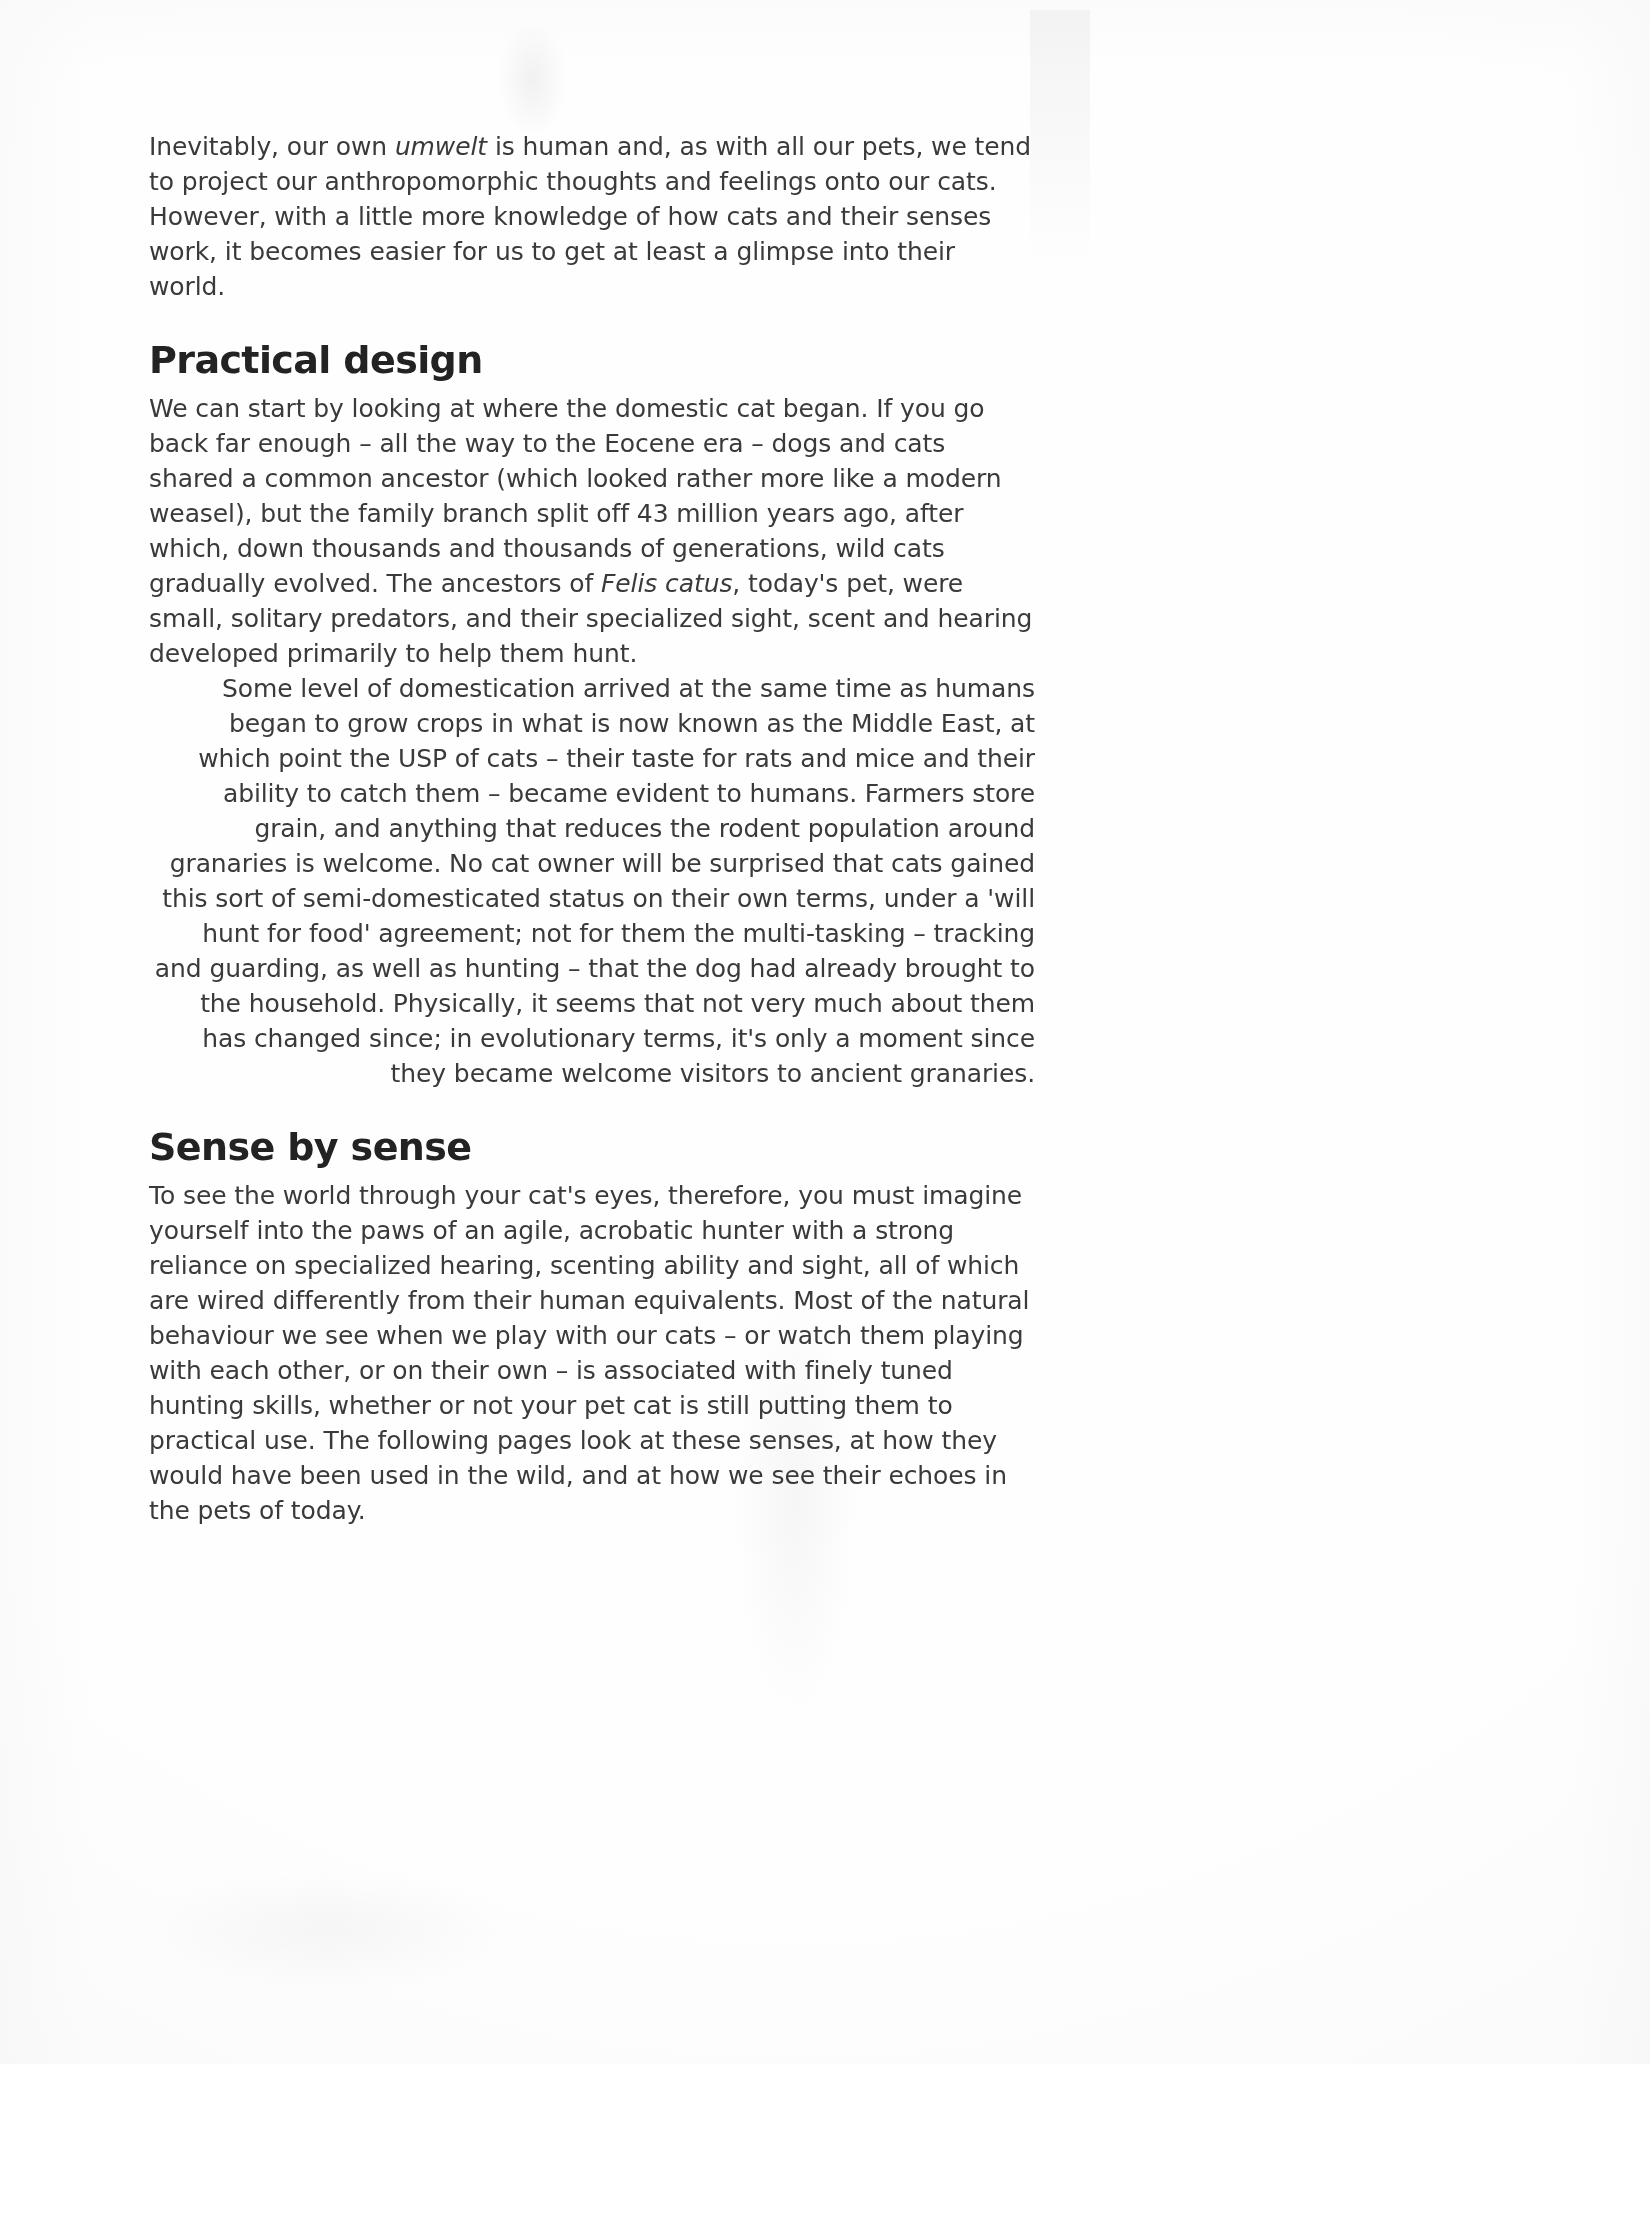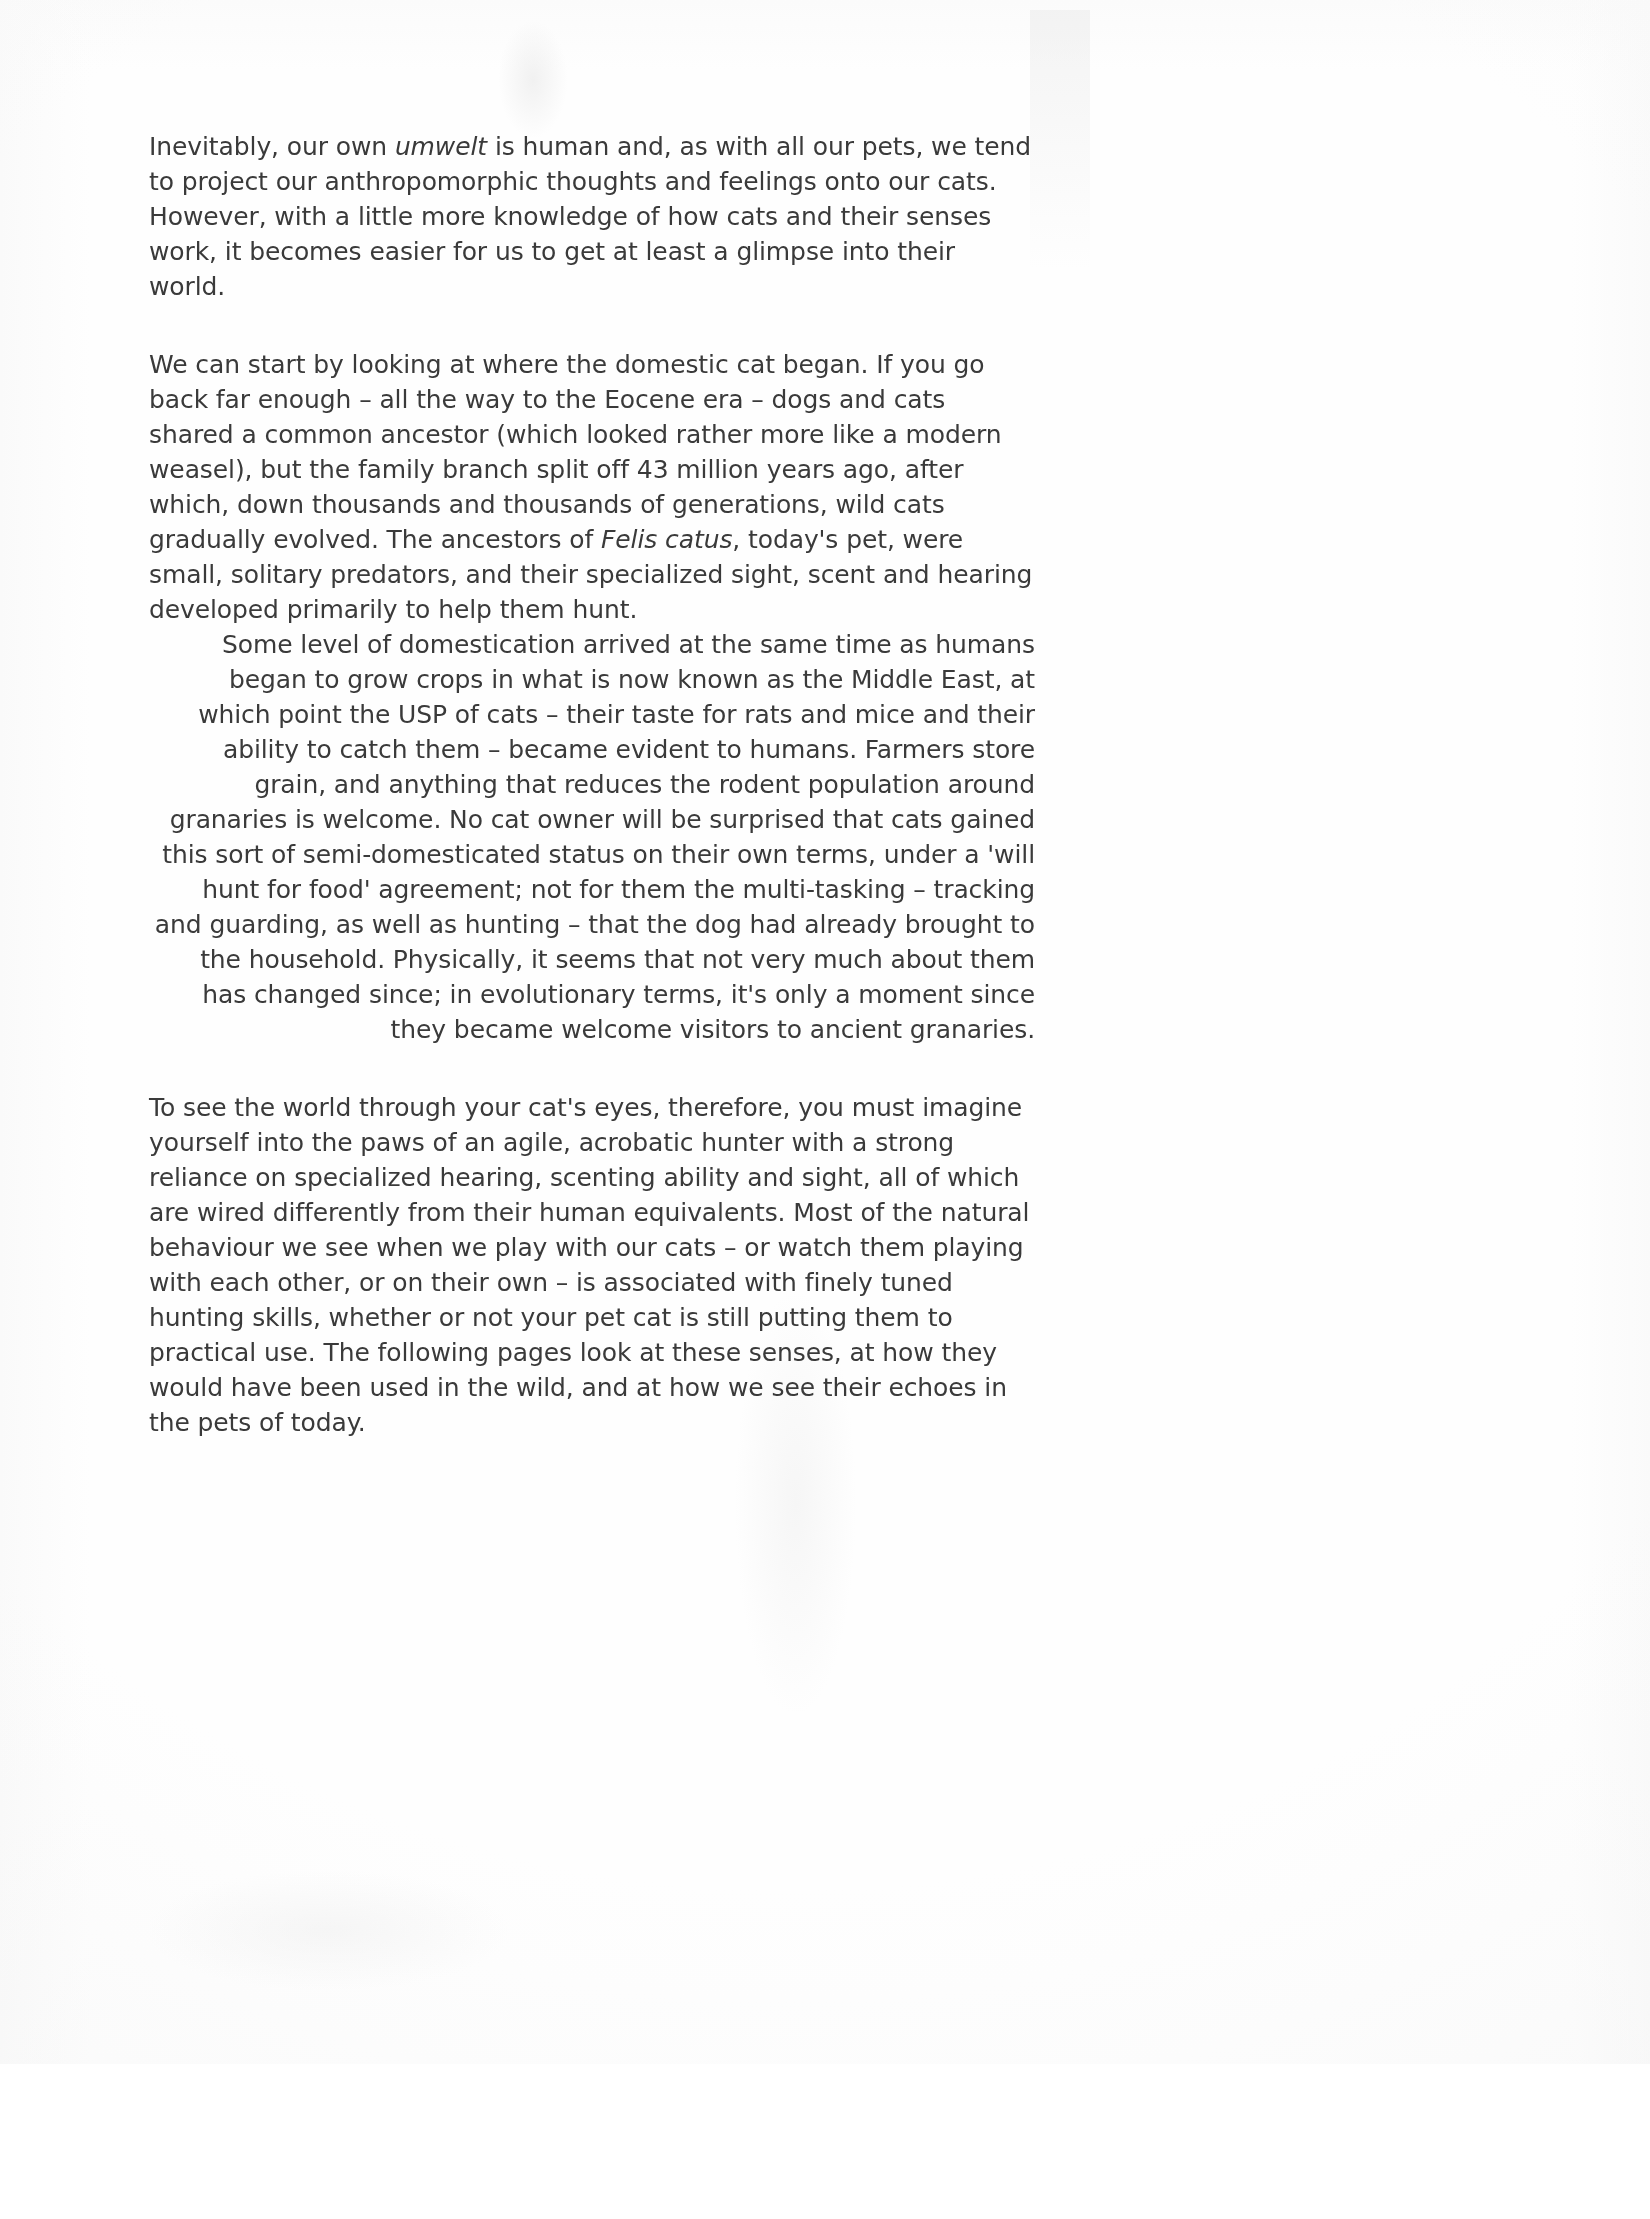--- a/index.html
+++ b/index.html
@@ -159,27 +159,29 @@
   <div class="scan-smudge-a"></div>
   <div class="scan-smudge-b"></div>
   <div class="scan-smudge-c"></div>
   <div class="scan-smudge-d"></div>
 
   <div class="content">
 
     <p class="body-text"><span>Inevitably, our own </span><em>umwelt</em><span> is human and, as with all our pets, we tend to project our anthropomorphic thoughts and feelings onto our cats. However, with a little more knowledge of how cats and their senses work, it becomes easier for us to get at least a glimpse into their world.</span></p>
 
     <div class="gap-before-heading"></div>
+    <h2 class="section-heading">Practical design</h2>
     <div class="gap-after-heading"></div>
 
     <p class="body-text"><span>We can start by looking at where the domestic cat began. If you go back far enough – all the way to the Eocene era – dogs and cats shared a common ancestor (which looked rather more like a modern weasel), but the family branch split off 43 million years ago, after which, down thousands and thousands of generations, wild cats gradually evolved. The ancestors of </span><em>Felis catus</em><span>, today's pet, were small, solitary predators, and their specialized sight, scent and hearing developed primarily to help them hunt.</span></p>
 
     <p class="body-text para-indent"><span>Some level of domestication arrived at the same time as humans began to grow crops in what is now known as the Middle East, at which point the USP of cats – their taste for rats and mice and their ability to catch them – became evident to humans. Farmers store grain, and anything that reduces the rodent population around granaries is welcome. No cat owner will be surprised that cats gained this sort of semi-domesticated status on their own terms, under a 'will hunt for food' agreement; not for them the multi-tasking – tracking and guarding, as well as hunting – that the dog had already brought to the household. Physically, it seems that not very much about them has changed since; in evolutionary terms, it's only a moment since they became welcome visitors to ancient granaries.</span></p>
 
     <div class="gap-before-heading"></div>
+    <h2 class="section-heading">Sense by sense</h2>
     <div class="gap-after-heading"></div>
 
     <p class="body-text"><span>To see the world through your cat's eyes, therefore, you must imagine yourself into the paws of an agile, acrobatic hunter with a strong reliance on specialized hearing, scenting ability and sight, all of which are wired differently from their human equivalents. Most of the natural behaviour we see when we play with our cats – or watch them playing with each other, or on their own – is associated with finely tuned hunting skills, whether or not your pet cat is still putting them to practical use. The following pages look at these senses, at how they would have been used in the wild, and at how we see their echoes in the pets of today.</span></p>
 
   </div>
 
 
   <div class="footer-rule"></div>
 
   <div class="footer">

